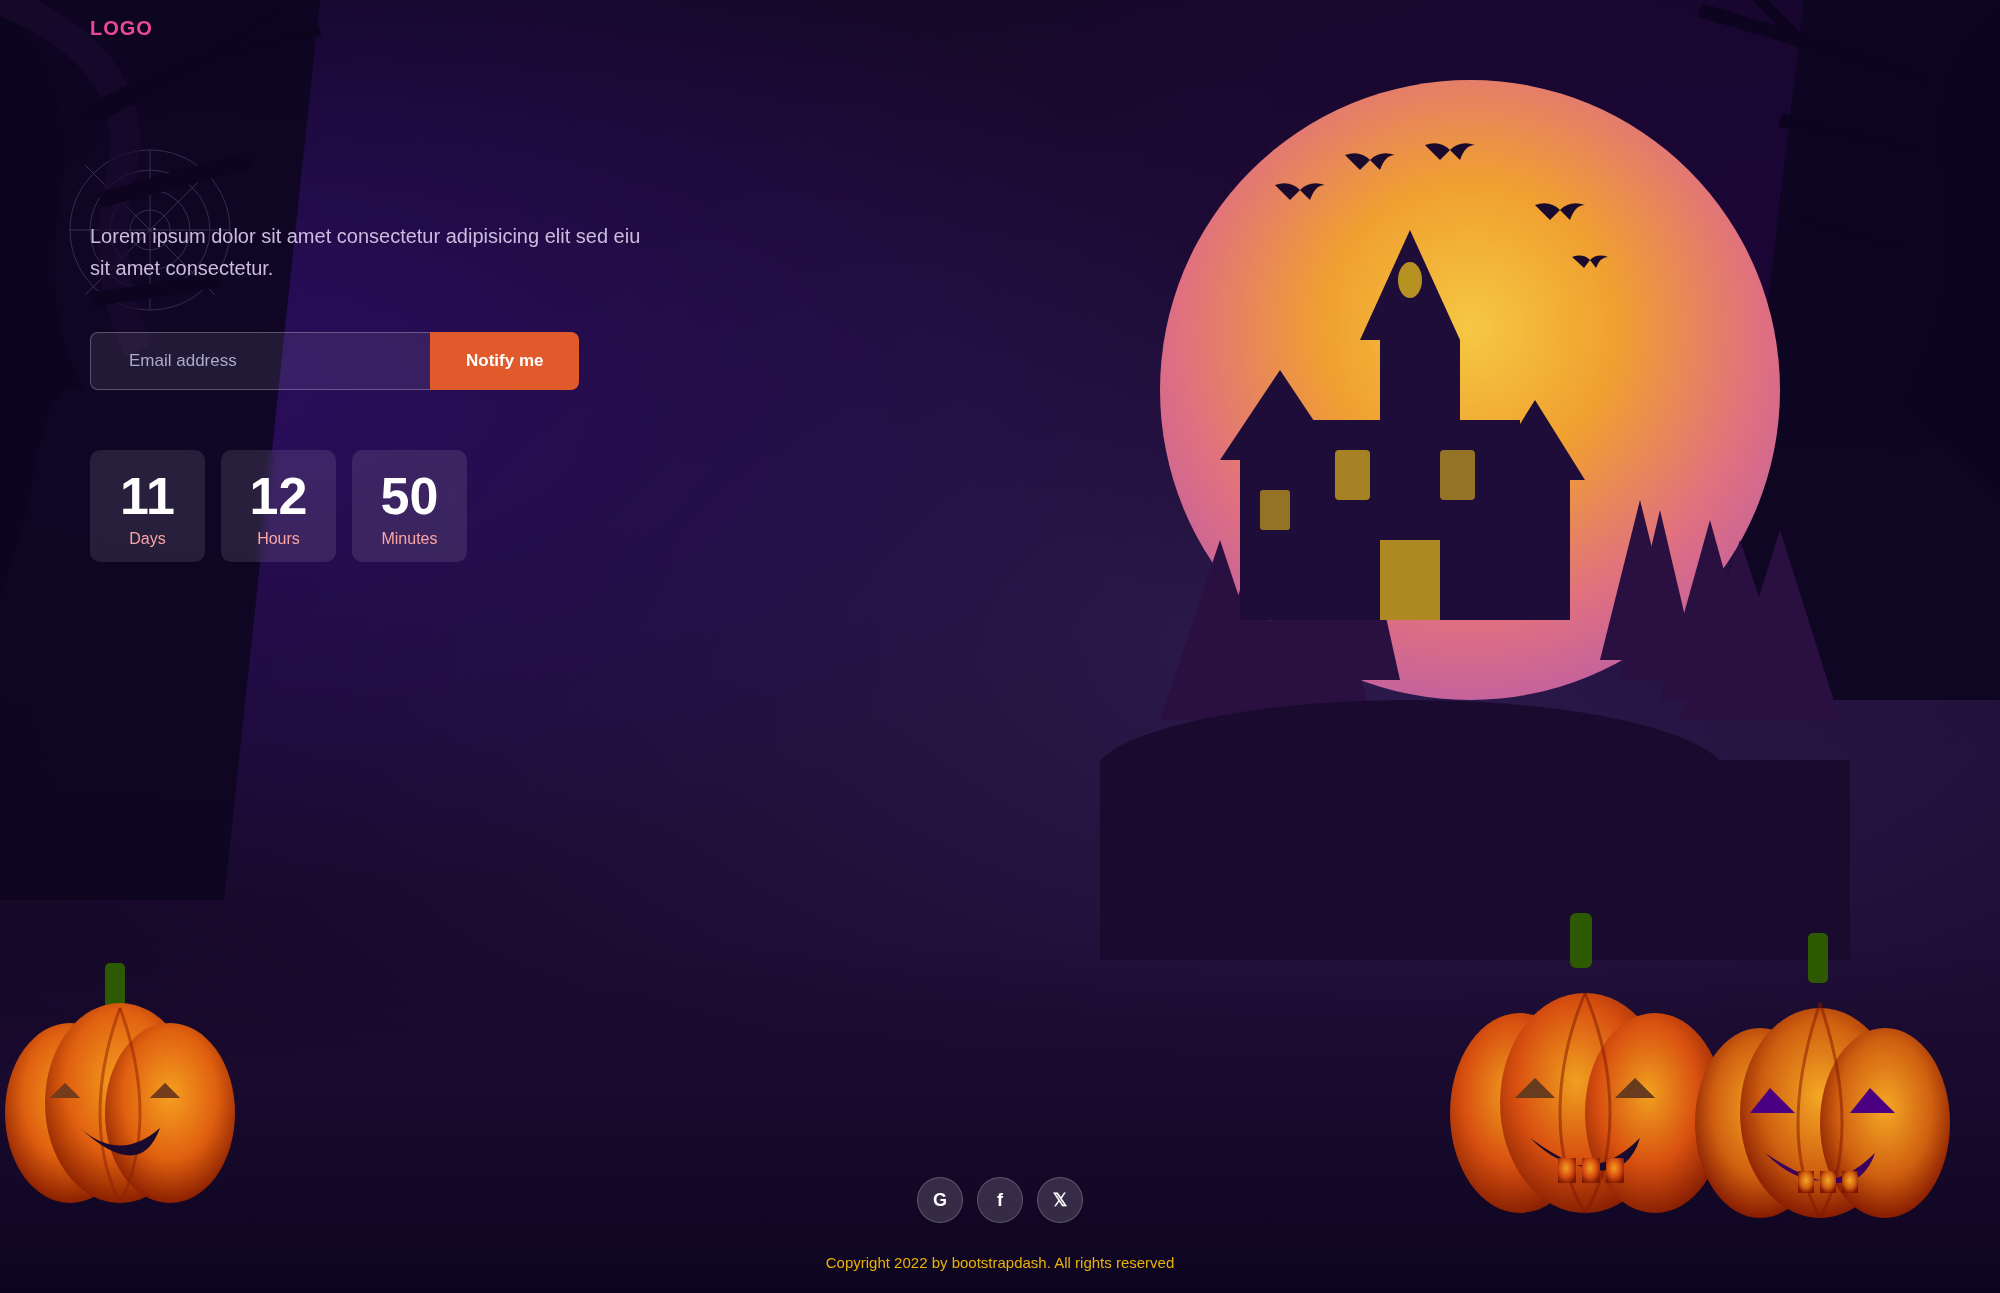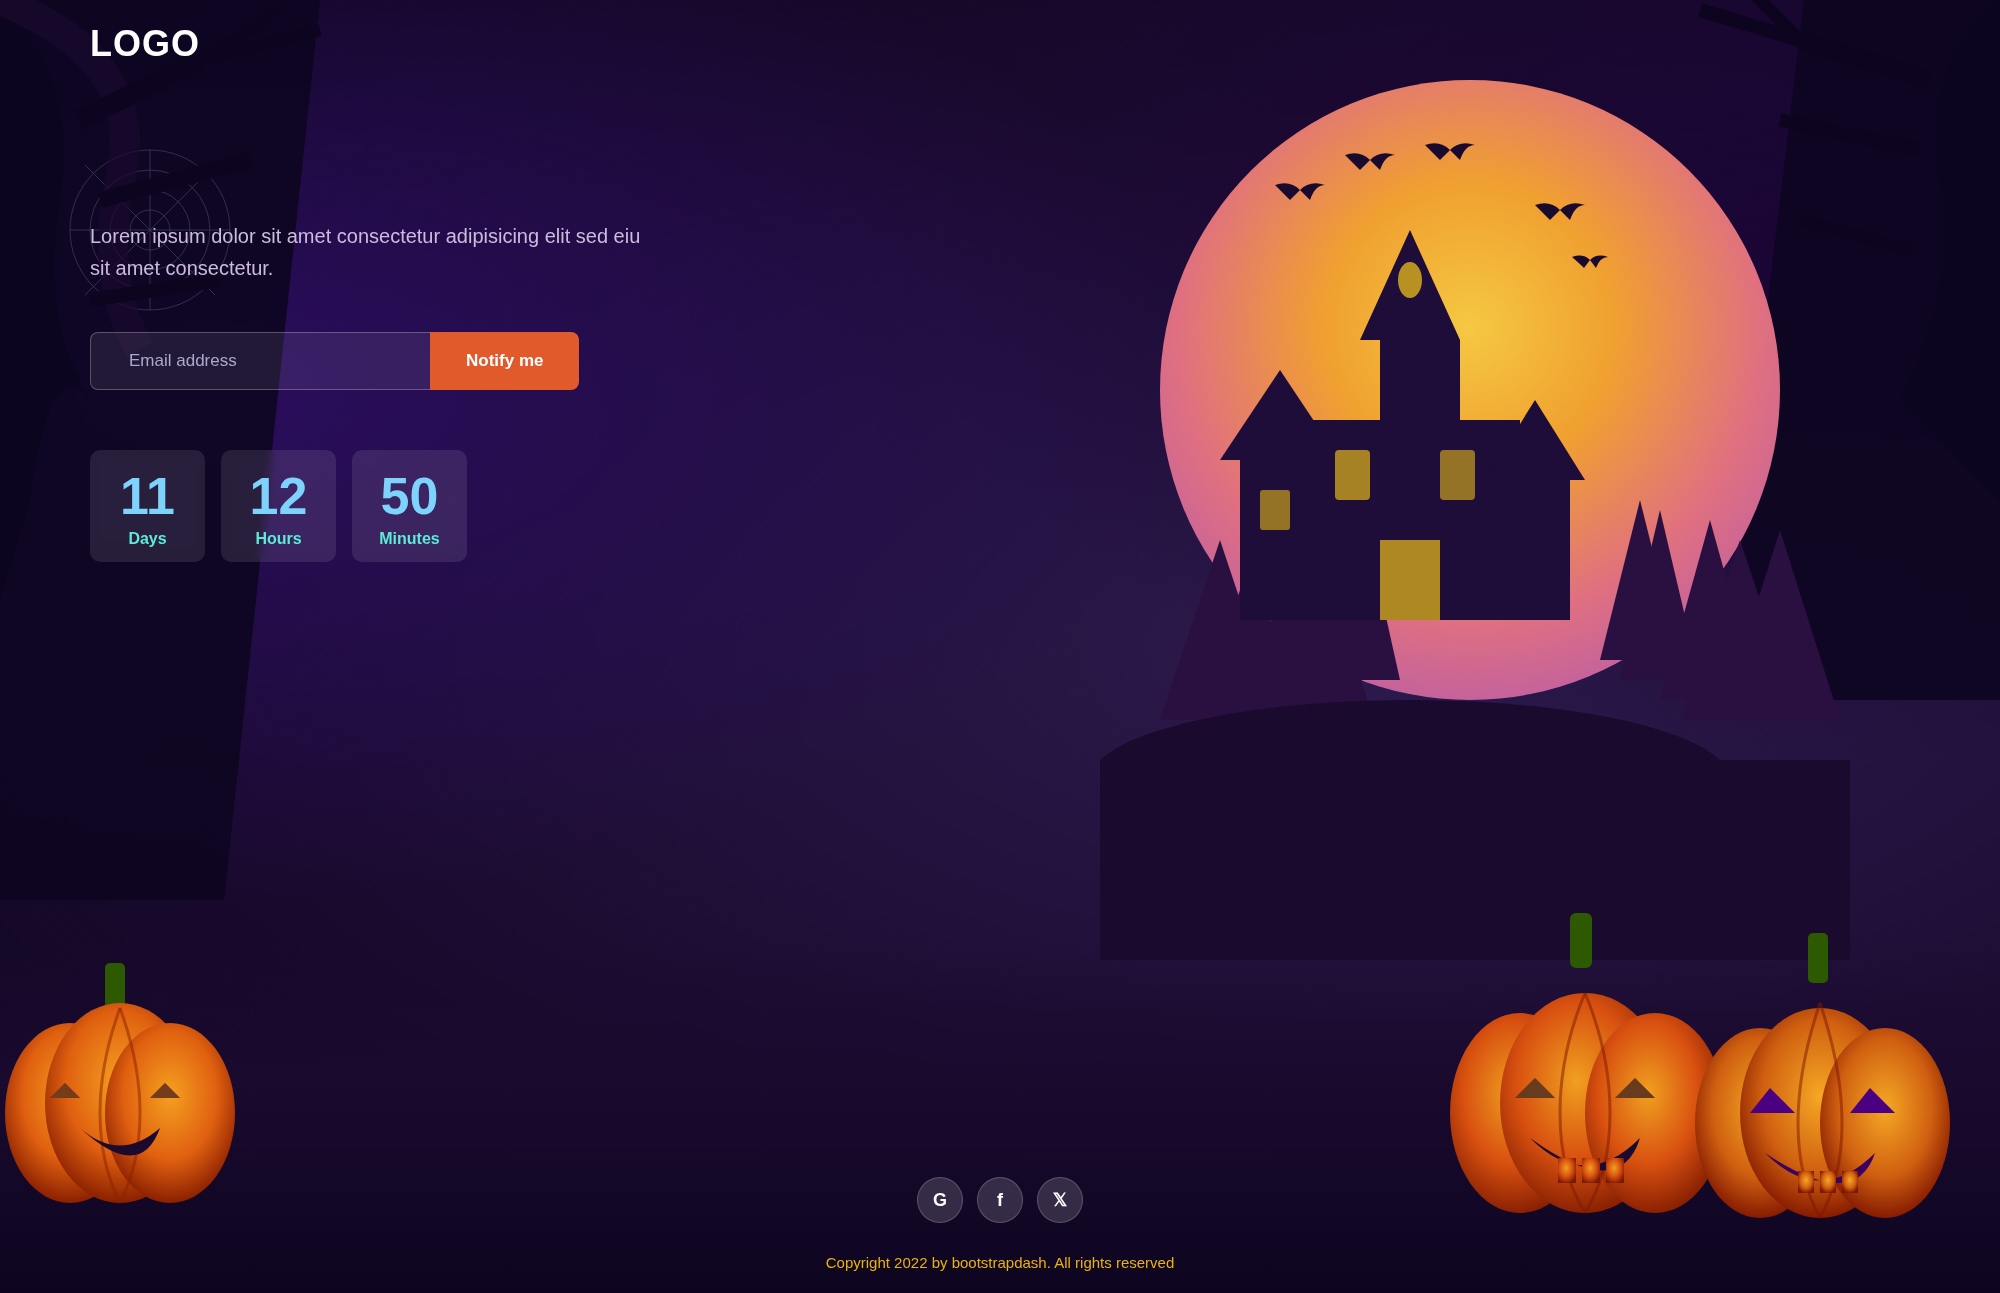--- a/index.html
+++ b/index.html
@@ -118,25 +118,25 @@
     .content {
       position: absolute;
       left: 90px;
       top: 220px;
       z-index: 20;
       max-width: 680px;
     }
 
     .logo {
       position: absolute;
-      top: 23px;
+      top: 17px;
       left: 90px;
       z-index: 20;
-      color: #ffffff;
-      font-size: 36px;
+      color: #ec4899;
+      font-size: 20px;
       font-weight: 900;
       letter-spacing: 1px;
     }
 
     .headline {
       font-size: 72px;
       font-weight: 900;
       color: #ffffff;
       line-height: 1.1;
       margin-bottom: 28px;
@@ -197,29 +197,29 @@
       border-radius: 10px;
       width: 115px;
       padding: 20px 10px 14px;
       text-align: center;
       backdrop-filter: blur(4px);
     }
 
     .countdown-number {
       font-size: 52px;
       font-weight: 700;
-      color: #7dd3fc;
+      color: #ffffff;
       line-height: 1;
       margin-bottom: 8px;
     }
 
     .countdown-label {
       font-size: 16px;
-      color: #5eead4;
-      font-weight: 700;
+      color: #fca5a5;
+      font-weight: 400;
     }
 
     
     .social-row {
       position: absolute;
       bottom: 70px;
       left: 50%;
       transform: translateX(-50%);
       display: flex;
       gap: 14px;

